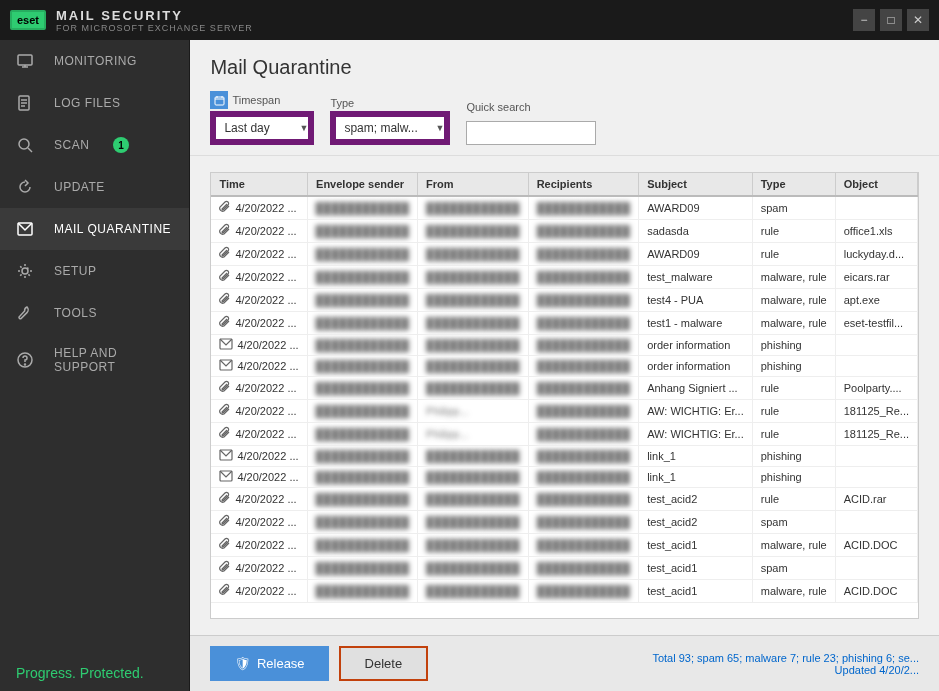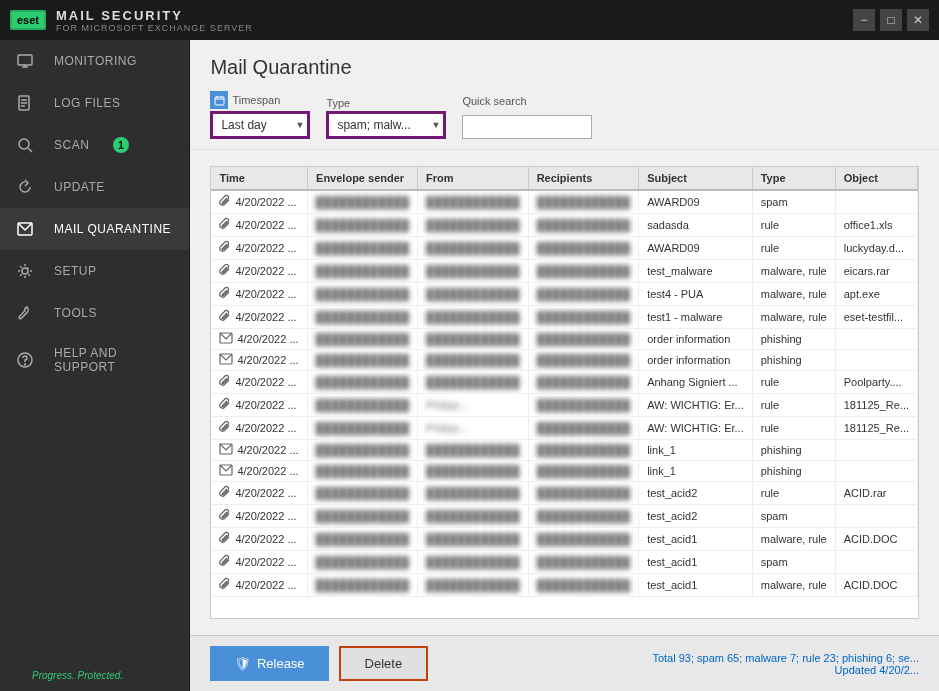--- a/index.html
+++ b/index.html
@@ -121,24 +121,22 @@
       width: 16px;
       height: 16px;
       display: flex;
       align-items: center;
       justify-content: center;
       margin-left: 4px;
     }
     .status-bar-sidebar {
       margin-top: auto;
       padding: 10px 16px;
-      font-size: 10px;
+      font-size: 14px;
       color: #2ecc71;
-      font-style: italic;
-      margin-left: 16px;
     }
 
     
     .content {
       flex: 1;
       background: #f0f0f0;
       display: flex;
       flex-direction: column;
     }
 
@@ -158,21 +156,21 @@
       display: flex;
       align-items: flex-end;
       gap: 16px;
     }
     .filter-label {
       font-size: 11px;
       color: #555;
     }
     .filter-select {
       padding: 4px 24px 4px 8px;
-      border: 3px solid #701a75;
+      border: 6px solid #701a75;
       background: #fff;
       font-size: 12px;
       color: #333;
       appearance: none;
       -webkit-appearance: none;
       cursor: pointer;
       min-width: 100px;
       position: relative;
     }
     .select-wrapper {

